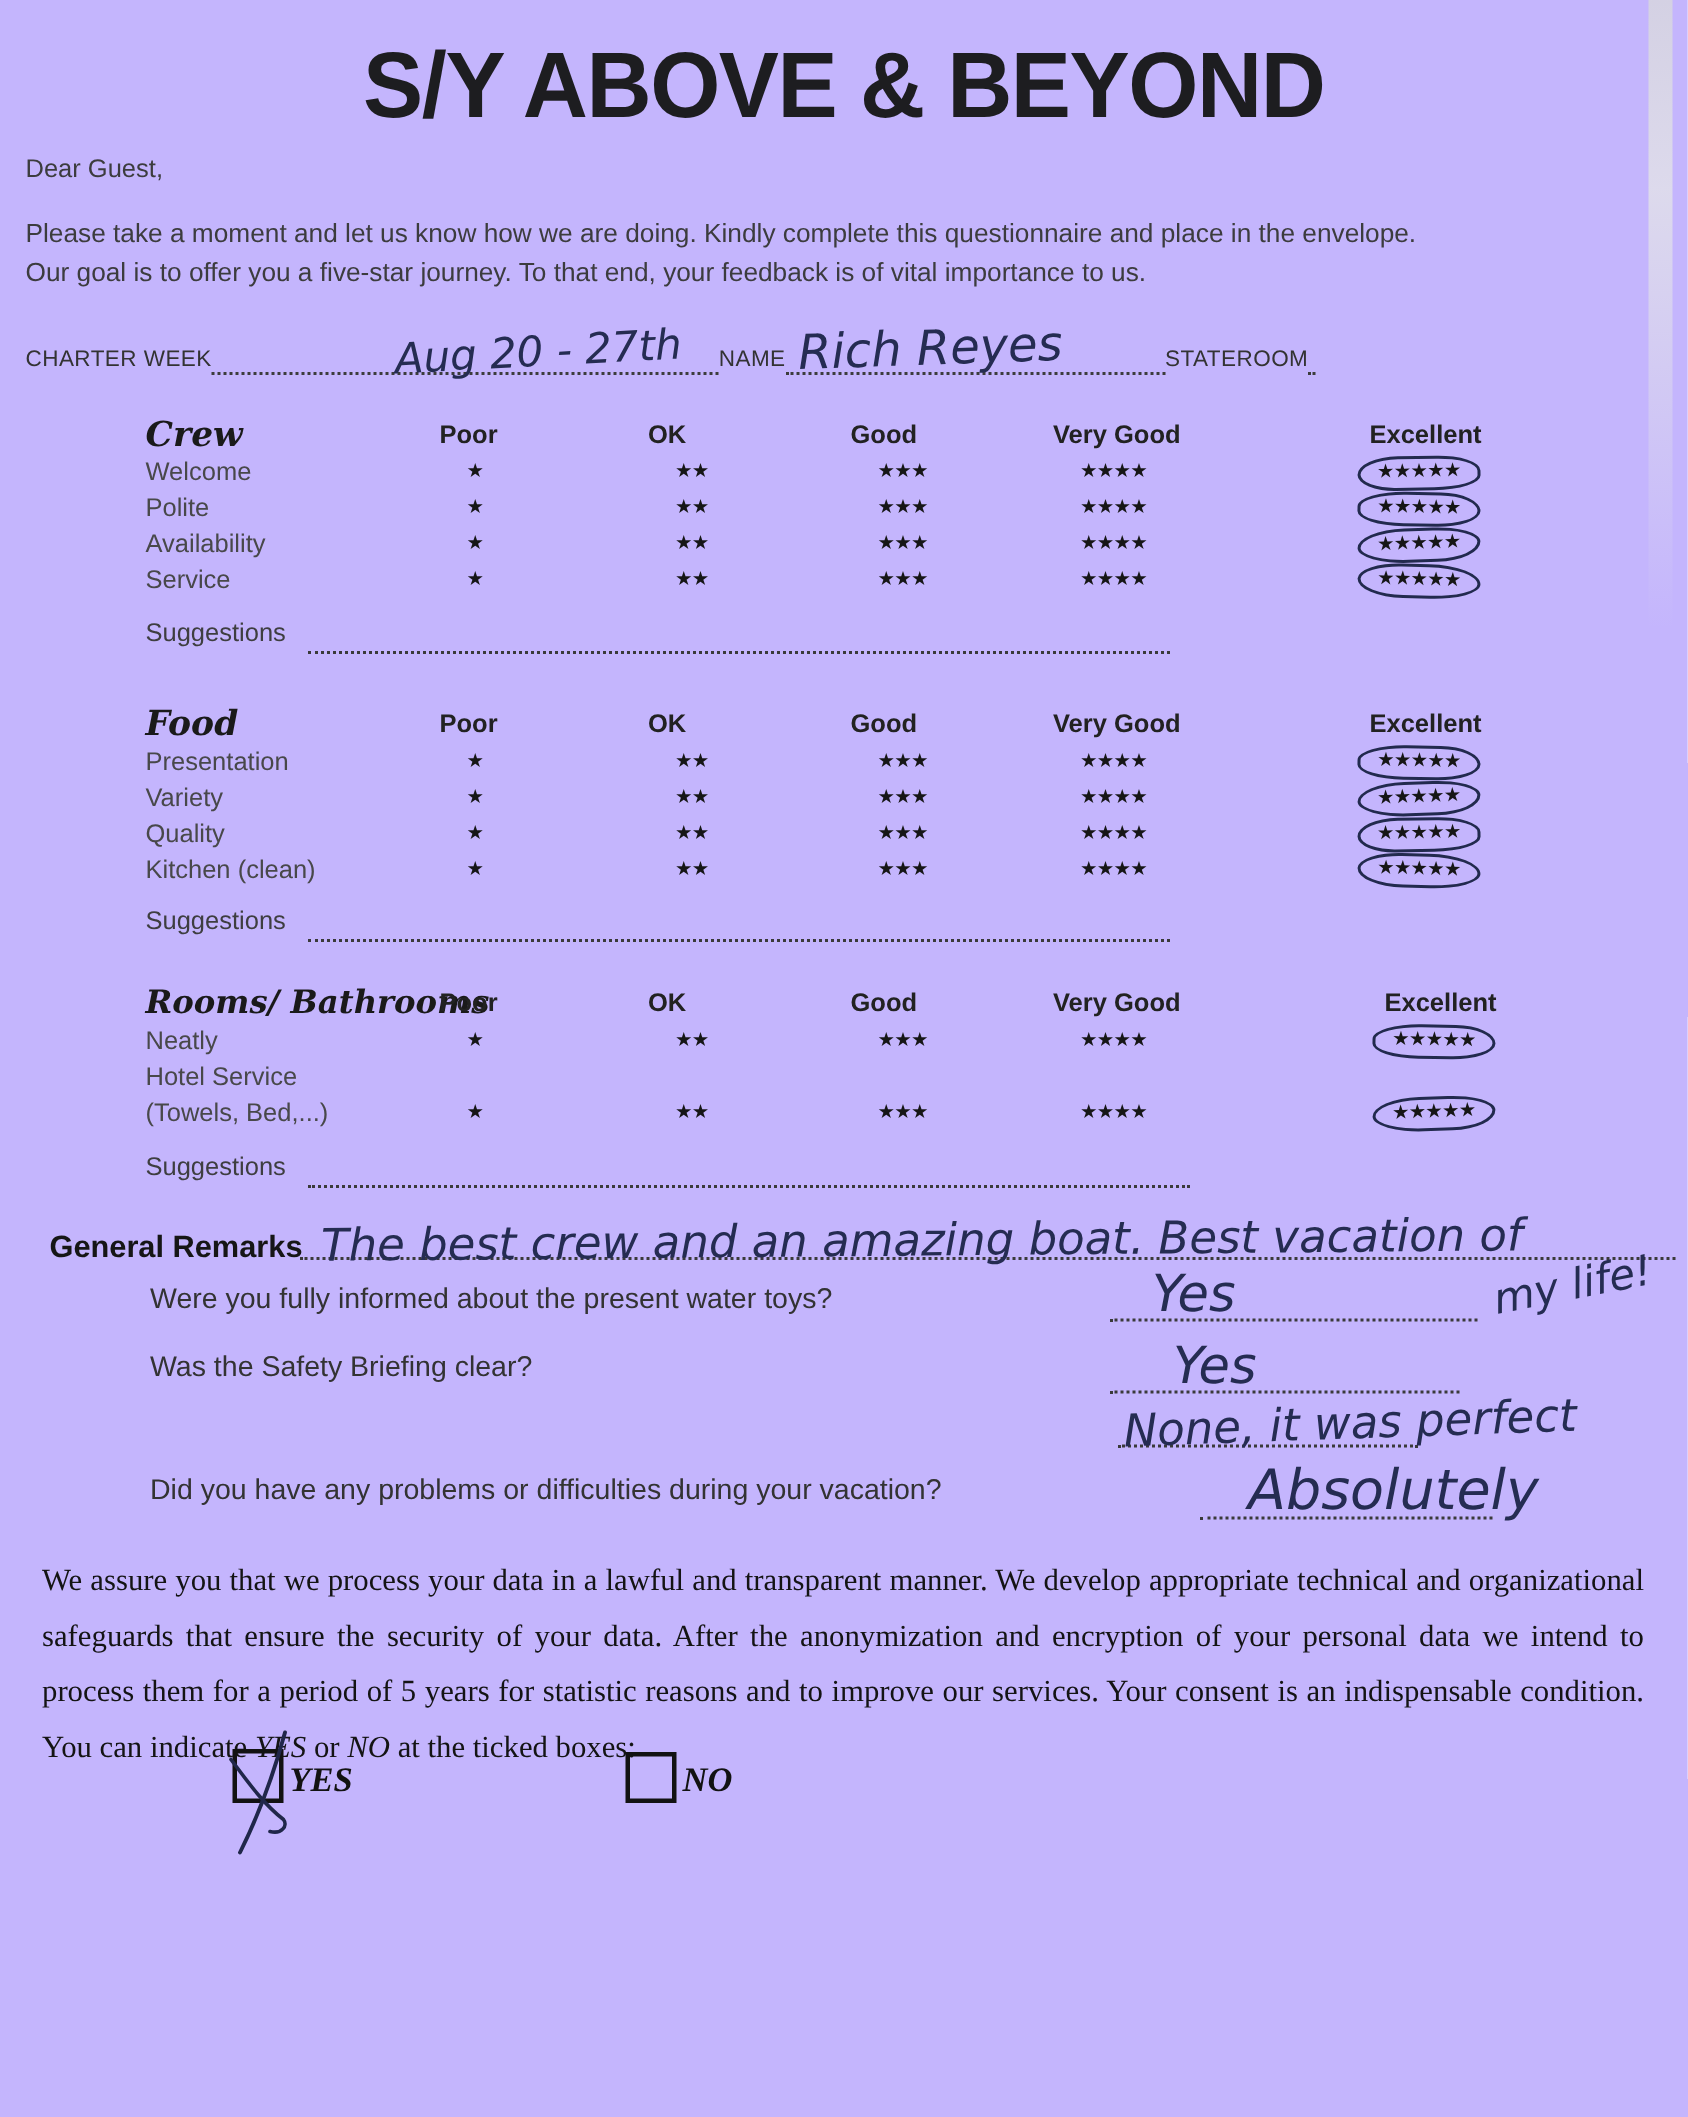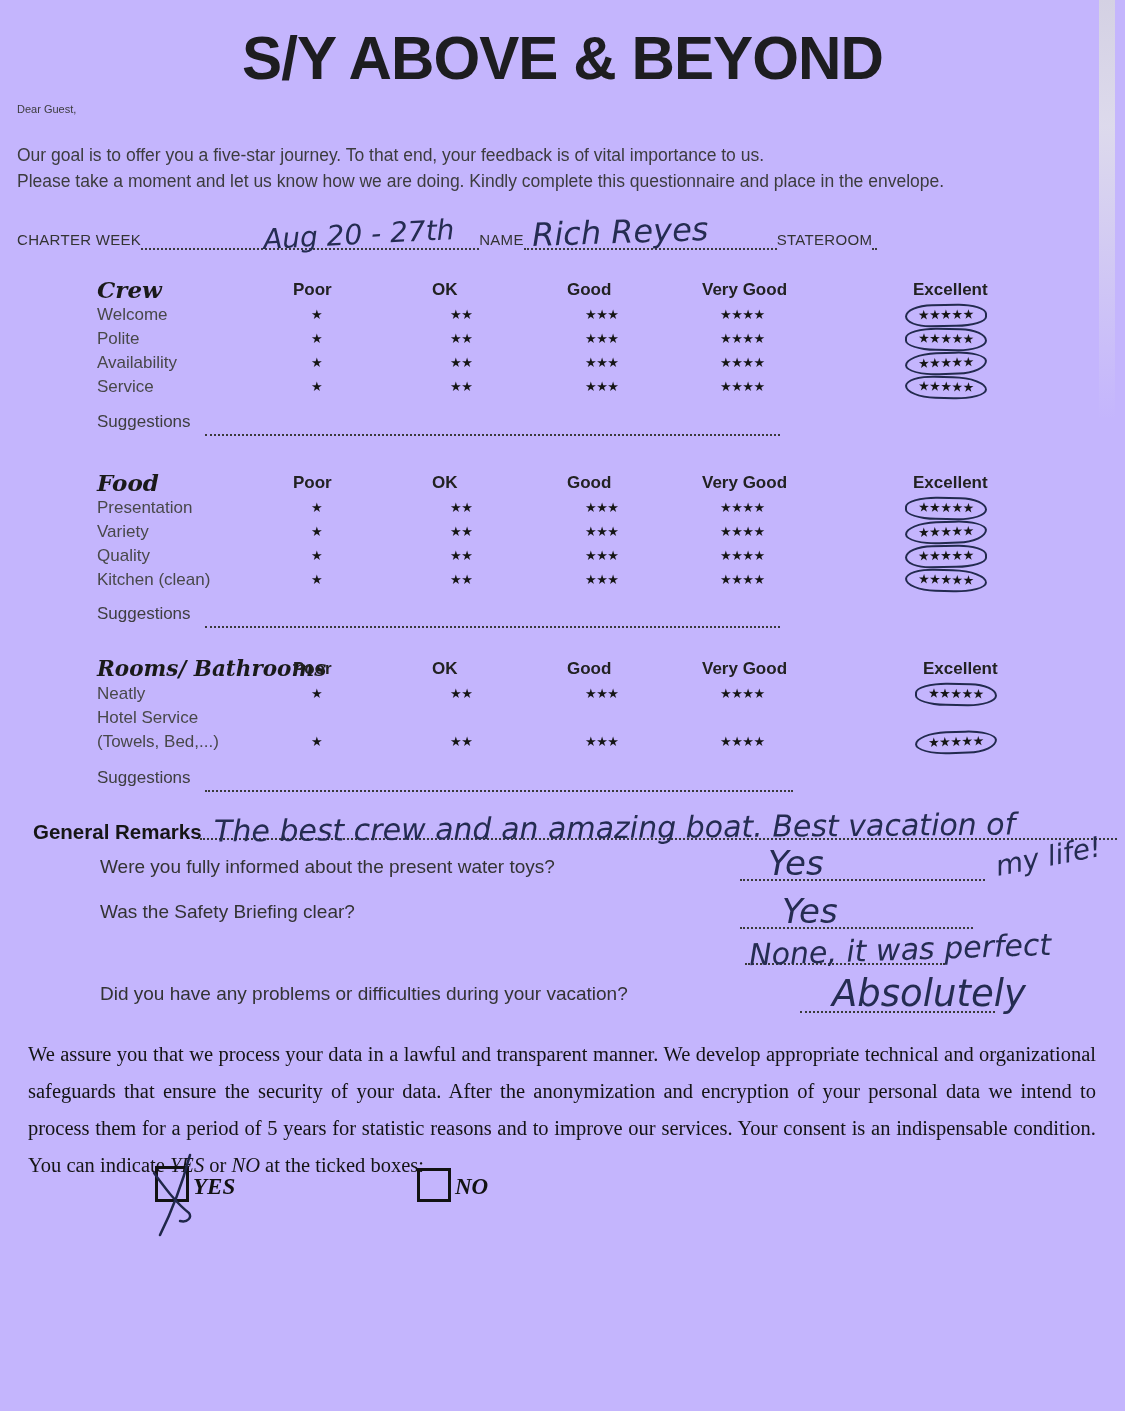--- a/index.html
+++ b/index.html
@@ -5,21 +5,21 @@
   * { margin:0; padding:0; box-sizing:border-box; }
   body { background:#ffffff; font-family:"Liberation Sans", sans-serif; }
   .page { position:relative; width:1125px; height:1411px; background:#c4b5fd; overflow:hidden; }
 
   .scan-strip { position:absolute; right:10px; top:0; width:16px; height:420px;
     background:linear-gradient(to bottom, #d8d8dd 0%, #e3e3e8 30%, rgba(255,255,255,0) 100%); opacity:.8; }
 
   .title { position:absolute; left:0; top:22px; width:100%; text-align:center;
     font-size:62px; font-weight:700; letter-spacing:-1px; color:#1d1d20; transform:scaleX(.97); }
 
-  .greeting { position:absolute; left:17px; top:103px; font-size:11px; color:#3c3c3e; }
+  .greeting { position:absolute; left:17px; top:103px; font-size:17px; color:#3c3c3e; }
   .intro { position:absolute; left:17px; top:142px; font-size:17.5px; line-height:26px; color:#3c3c3e; }
 
   
   .fields-row { position:absolute; left:17px; top:214px; width:858px; display:flex; align-items:flex-end; height:36px; }
   .fld-label { font-size:15px; color:#333; padding-bottom:2px; white-space:nowrap; letter-spacing:.3px; }
   .fld-line { position:relative; border-bottom:2px dotted #3c3c3c; height:34px; }
   .fld-line .hw { position:absolute; bottom:-3px; white-space:nowrap; }
 
   .hw { font-family:"DejaVu Sans", sans-serif; font-style:italic; color:#252c52; }
 
@@ -75,22 +75,22 @@
 </head>
 <body>
 
 <div class="page">
   <div class="scan-strip"></div>
 
   <div class="title">S/Y ABOVE &amp; BEYOND</div>
   <div class="greeting">Dear Guest,</div>
 
   <div class="intro">
+    <div>Please take a moment and let us know how we are doing. Kindly complete this questionnaire and place in the envelope.</div>
     <div>Our goal is to offer you a five-star journey. To that end, your feedback is of vital importance to us.</div>
-    <div>Please take a moment and let us know how we are doing. Kindly complete this questionnaire and place in the envelope.</div>
   </div>
 
   <div class="fields-row">
     <span class="fld-label">CHARTER WEEK</span>
     <div class="fld-line" style="width:338px;">
       <span class="hw" style="left:122px; font-size:28px; transform:rotate(-3deg);">Aug 20 - 27th</span>
     </div>
     <span class="fld-label">NAME</span>
     <div class="fld-line" style="width:253px;">
       <span class="hw" style="left:8px; font-size:32px; transform:rotate(-2deg);">Rich Reyes</span>

